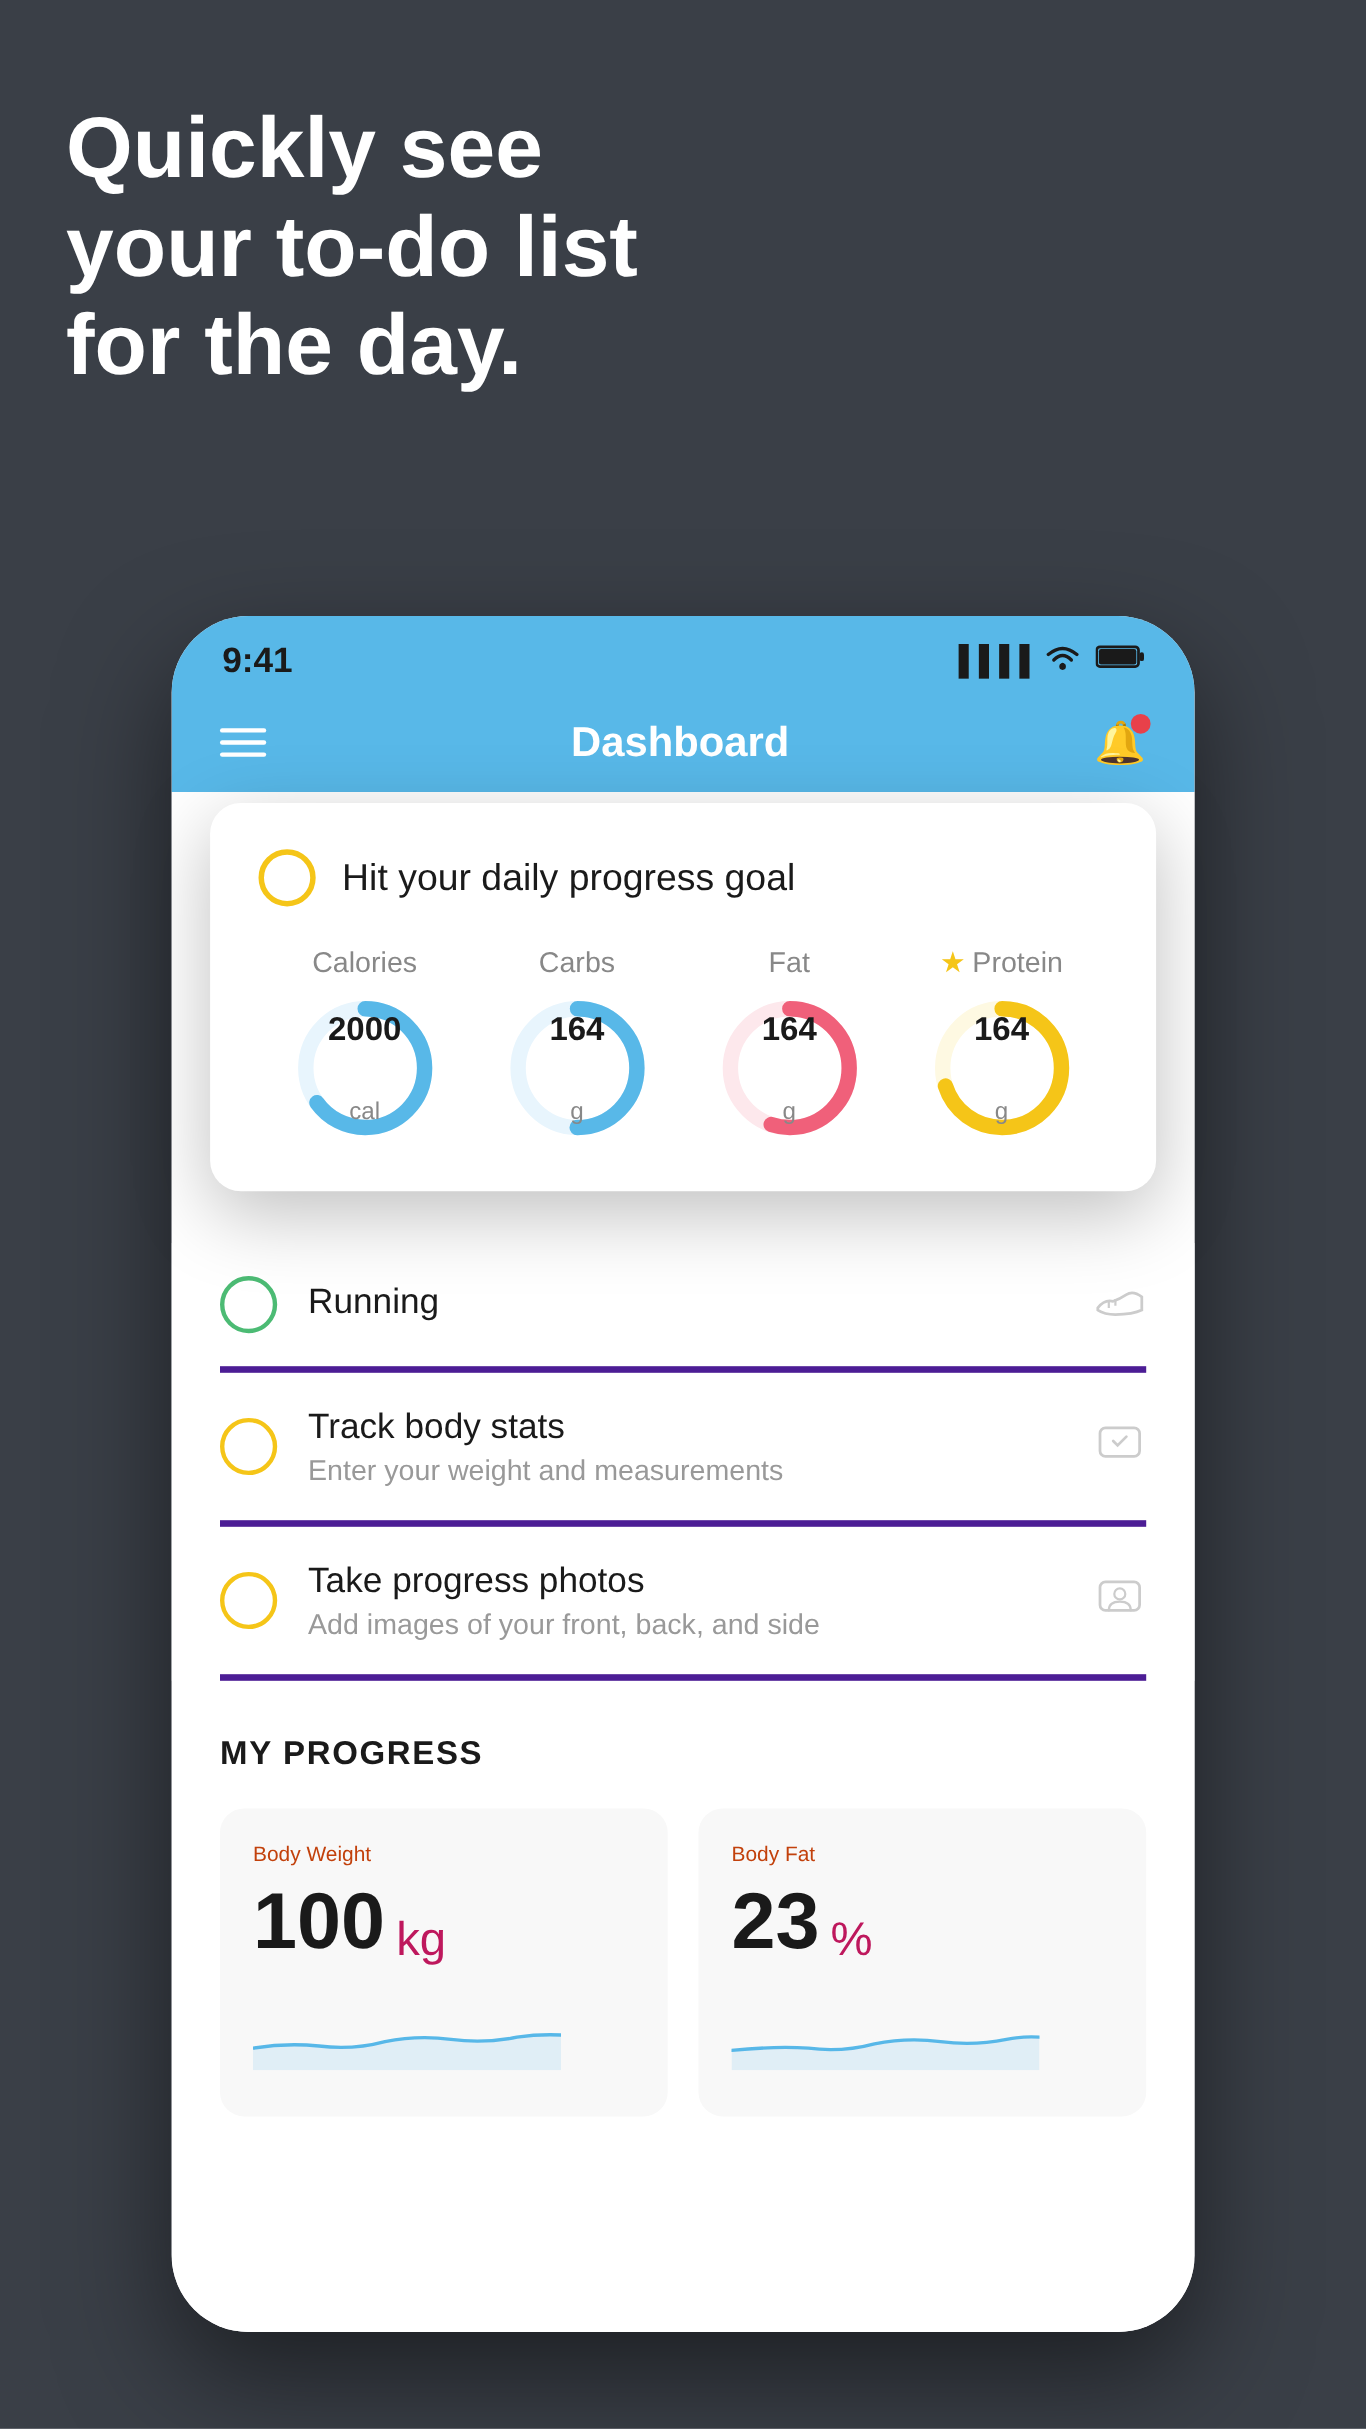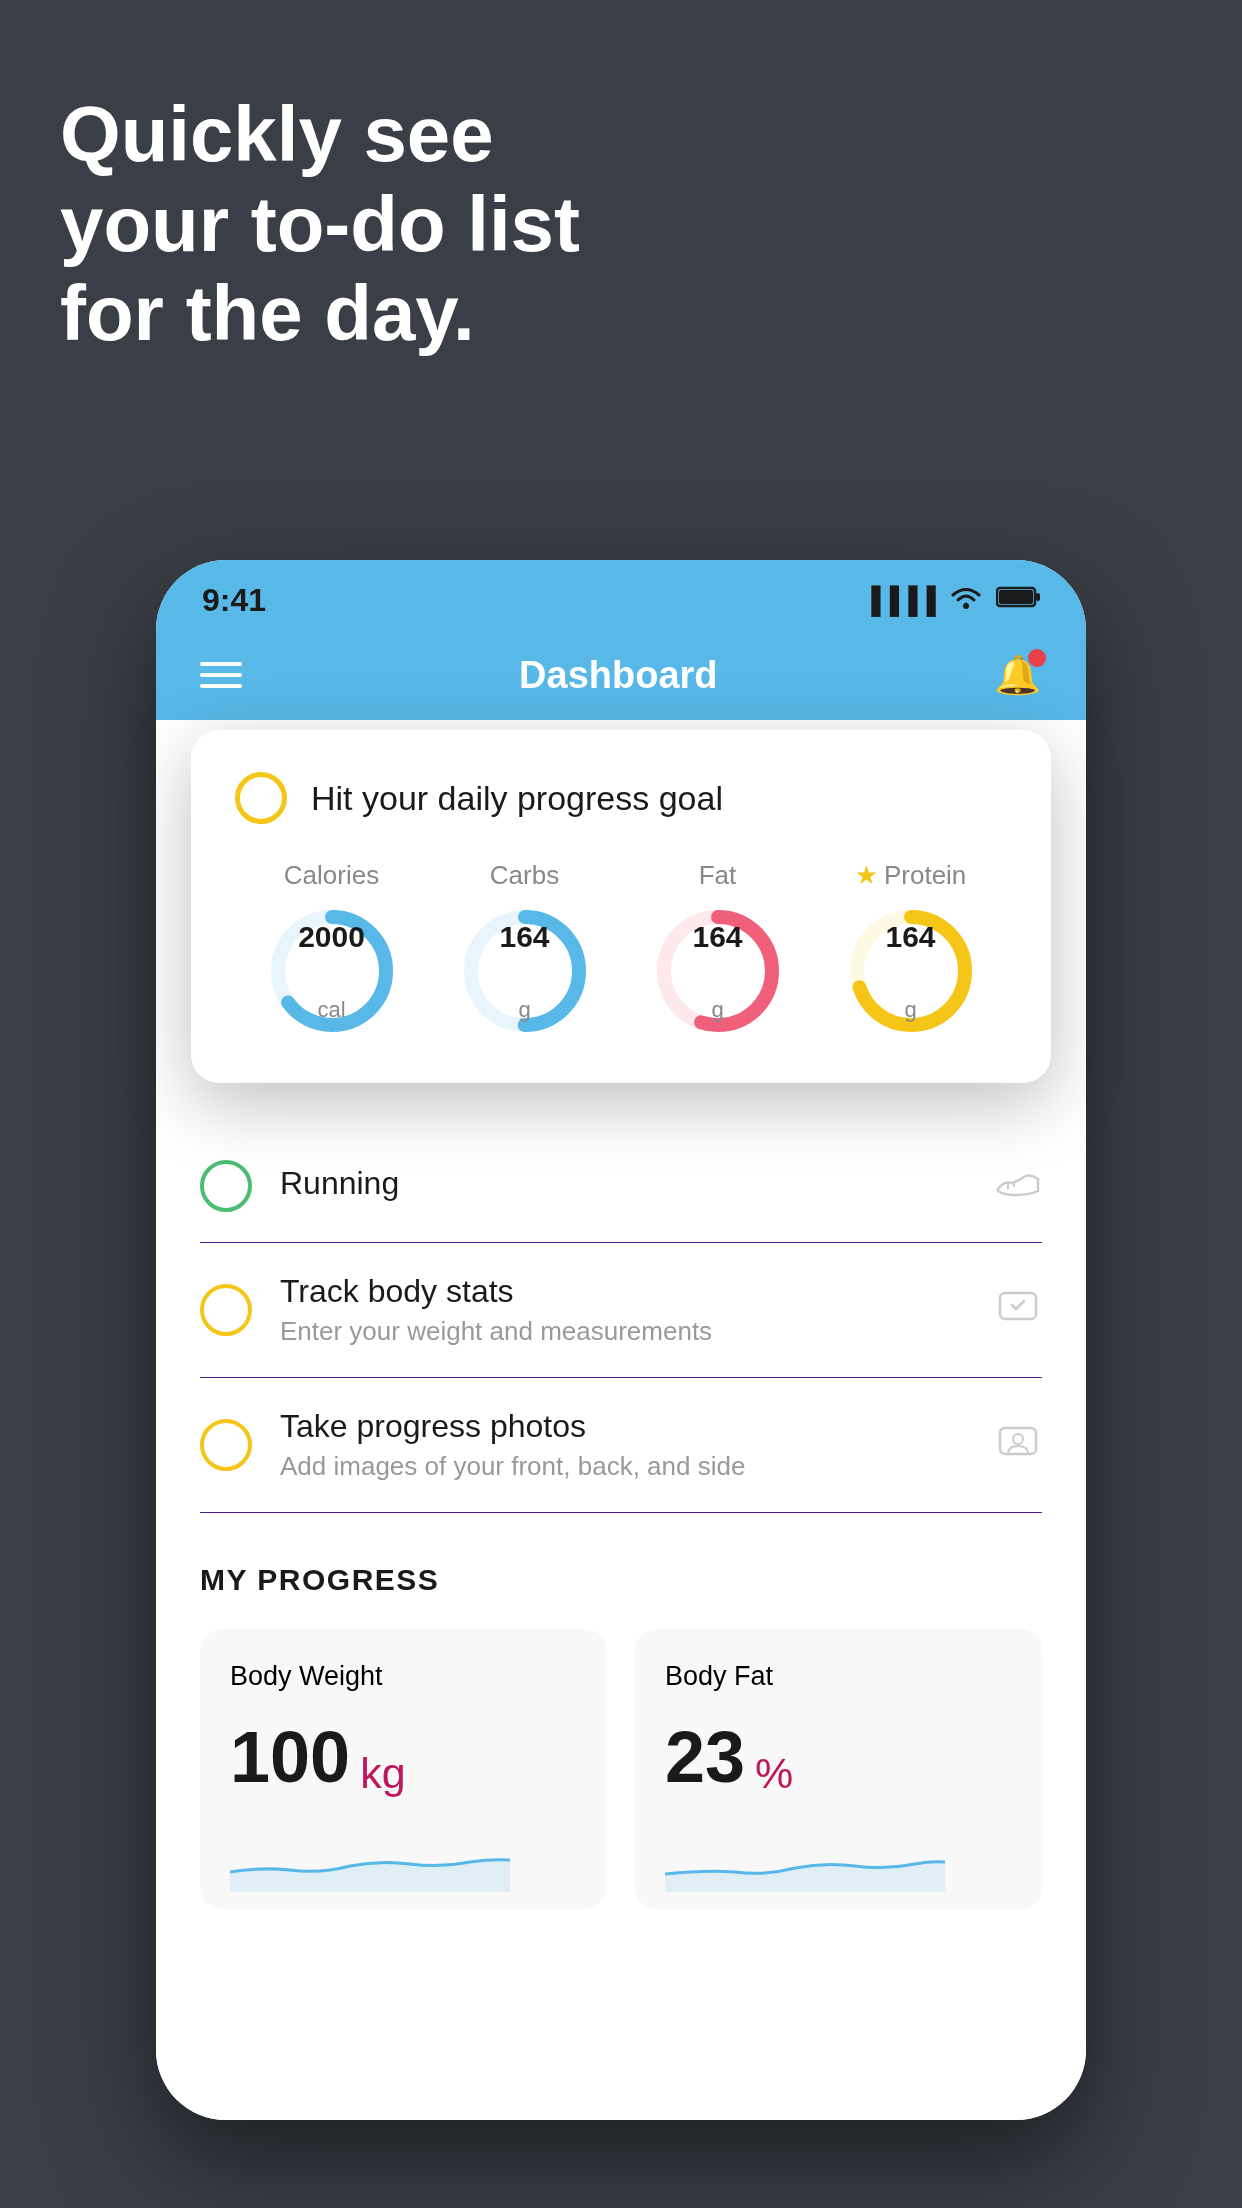--- a/index.html
+++ b/index.html
@@ -208,21 +208,21 @@
     
     .todo-list {
       background: #fff;
       padding: 0 44px;
       margin-top: 320px;
     }
     .todo-item {
       display: flex;
       align-items: center;
       padding: 30px 0;
-      border-bottom: 1px solid #4c1d95;
+      border-bottom: 6px solid #4c1d95;
       gap: 28px;
       position: relative;
     }
     .todo-circle {
       width: 52px;
       height: 52px;
       border-radius: 50%;
       border: 4px solid;
       flex-shrink: 0;
     }
@@ -264,24 +264,24 @@
     }
     .progress-card {
       flex: 1;
       background: #f8f8f8;
       border-radius: 22px;
       padding: 32px 30px 0;
       overflow: hidden;
       height: 280px;
     }
     .progress-card-title {
-      font-size: 27px;
+      font-size: 19px;
       font-weight: 500;
-      color: #000000;
-      margin-bottom: 24px;
+      color: #c2410c;
+      margin-bottom: 8px;
     }
     .progress-value-row {
       display: flex;
       align-items: flex-end;
       gap: 10px;
       margin-bottom: 24px;
     }
     .progress-value {
       font-size: 72px;
       font-weight: 700;

